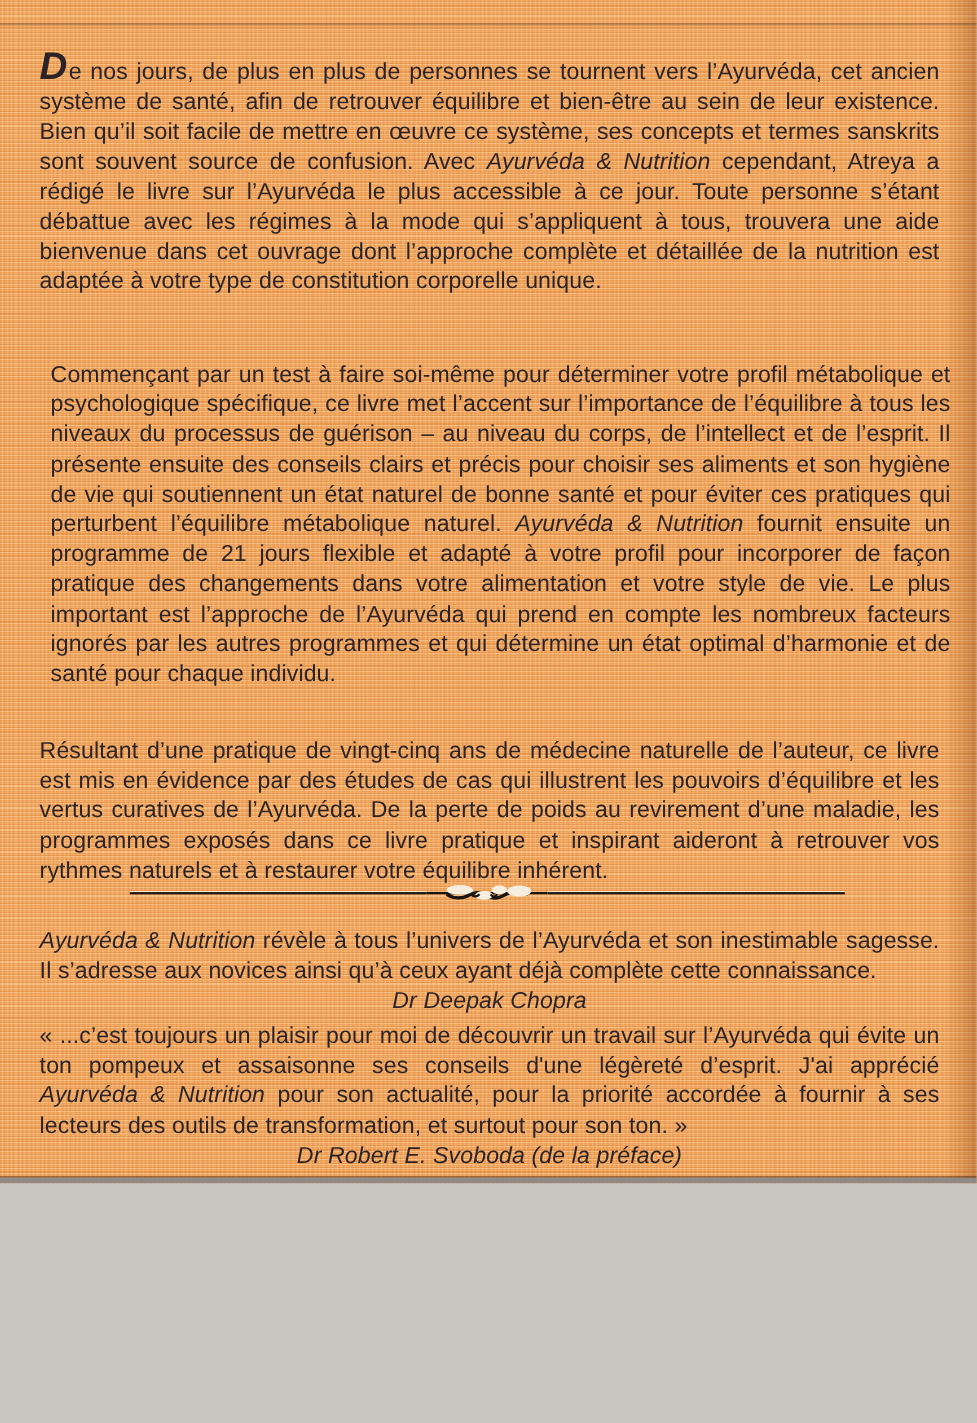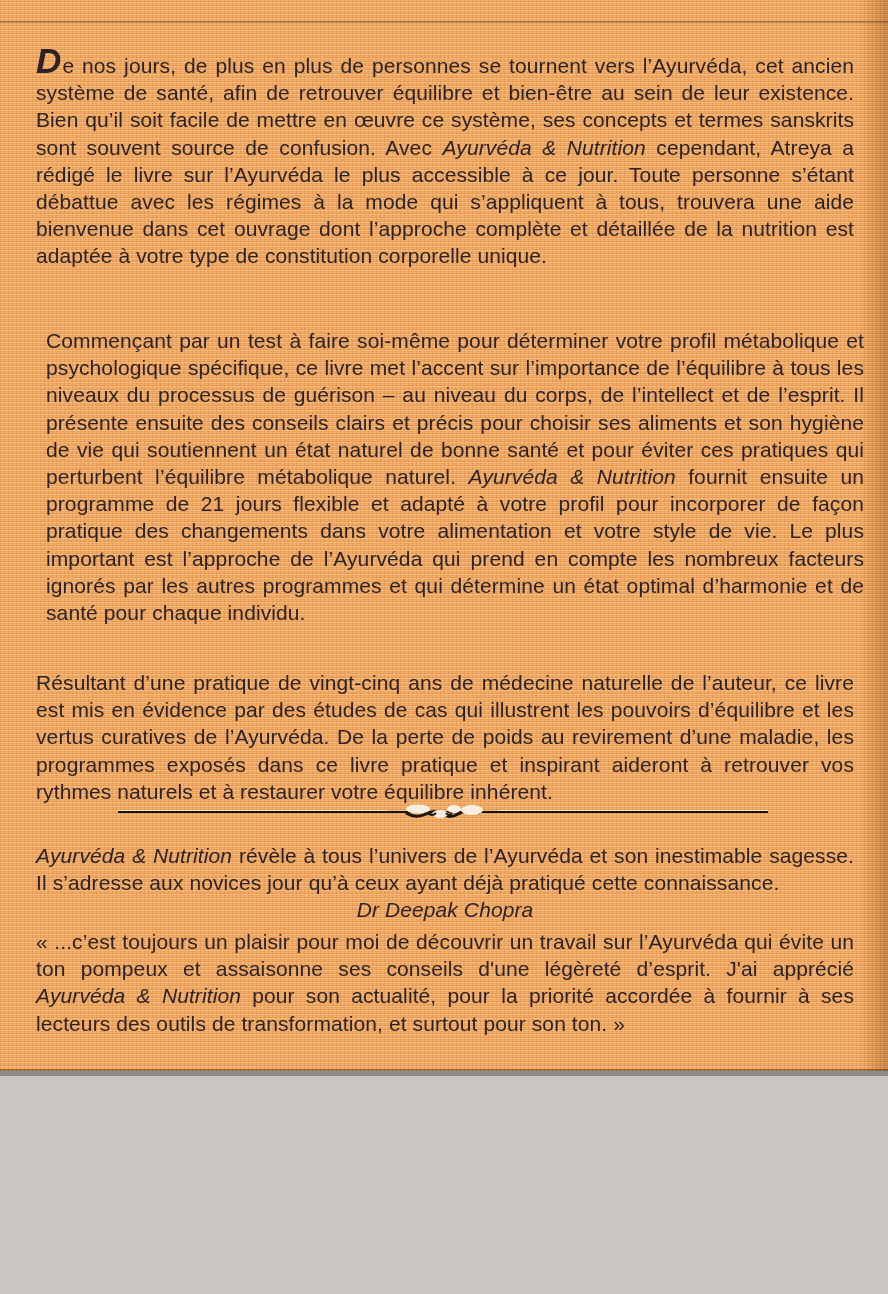--- a/index.html
+++ b/index.html
@@ -128,26 +128,27 @@
       <ellipse cx="30" cy="8" rx="12" ry="4.5" fill="#f6efe0"></ellipse>
       <ellipse cx="52" cy="13" rx="8" ry="4" fill="#f6efe0"></ellipse>
       <ellipse cx="66" cy="8" rx="7" ry="4" fill="#f6efe0"></ellipse>
       <ellipse cx="84" cy="9" rx="11" ry="5" fill="#f6efe0"></ellipse>
       <path d="M40 12 q4 4 8 0 M58 12 q3 4 6 0" stroke="#181512" stroke-width="2" fill="none"></path>
     </svg>
     <div class="rule"></div>
   </div>
 
   <div class="tblock quote1">
-    <div><span class="it">Ayurvéda &amp; Nutrition</span><span> révèle à tous l’univers de l’Ayurvéda et son inestimable sagesse. Il s’adresse aux novices jour qu’à ceux ayant déjà pratiqué cette connaissance.</span></div>
+    <div><span class="it">Ayurvéda &amp; Nutrition</span><span> révèle à tous l’univers de l’Ayurvéda et son inestimable sagesse. Il s’adresse aux novices ainsi qu’à ceux ayant déjà complète cette connaissance.</span></div>
     <div class="attr">Dr Deepak Chopra</div>
   </div>
 
   <div class="tblock quote2">
     <div><span>« ...c’est toujours un plaisir pour moi de découvrir un travail sur l’Ayurvéda qui évite un ton pompeux et assaisonne ses conseils d'une légèreté d’esprit. J'ai apprécié </span><span class="it">Ayurvéda &amp; Nutrition</span><span> pour son actualité, pour la priorité accordée à fournir à ses lecteurs des outils de transformation, et surtout pour son ton. »</span></div>
+    <div class="attr">Dr Robert E. Svoboda (de la préface)</div>
   </div>
 
   <div class="footer">
     <div>26,00 €</div>
     <div>ISBN : 978-2-918508-04-5</div>
     <div>EAN : 6954254494967</div>
   </div>
 
   <div class="barcode-box">
     <div class="bars"></div>

